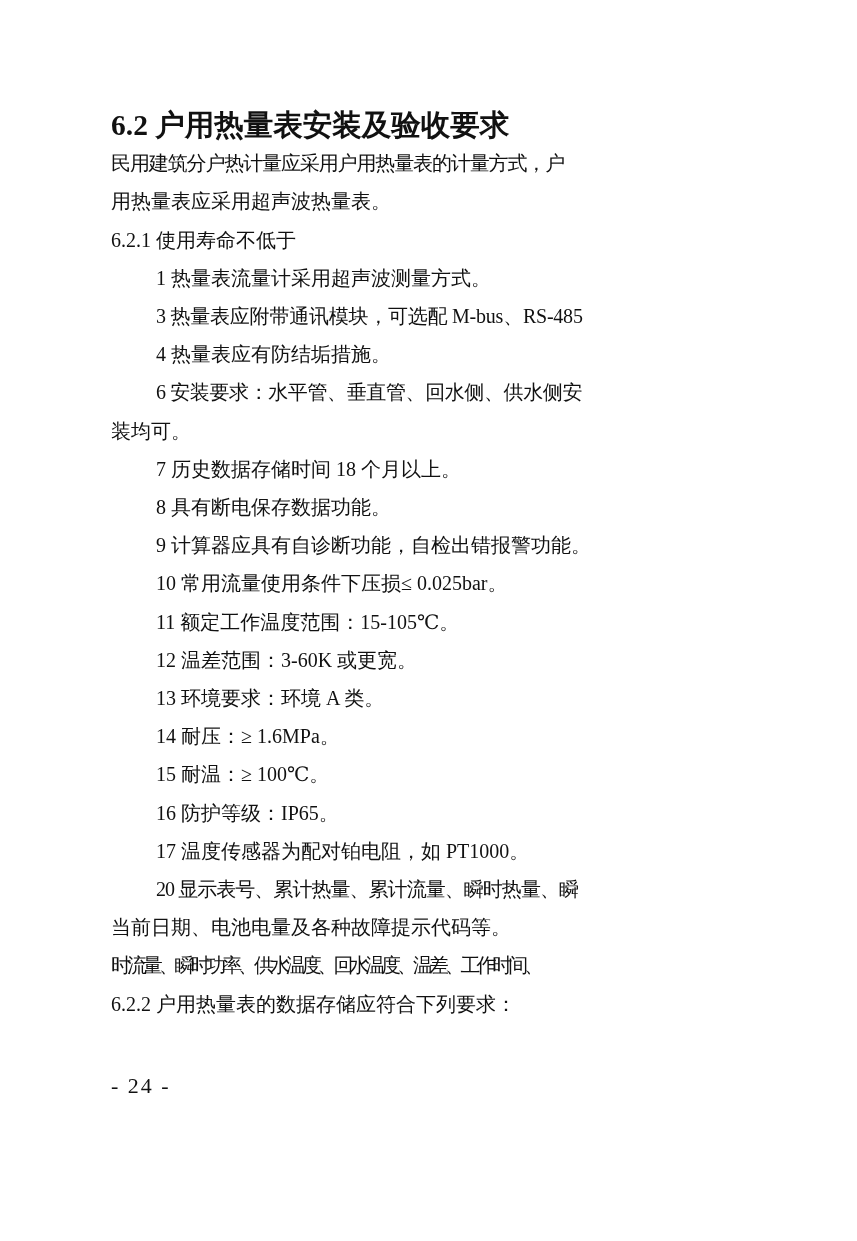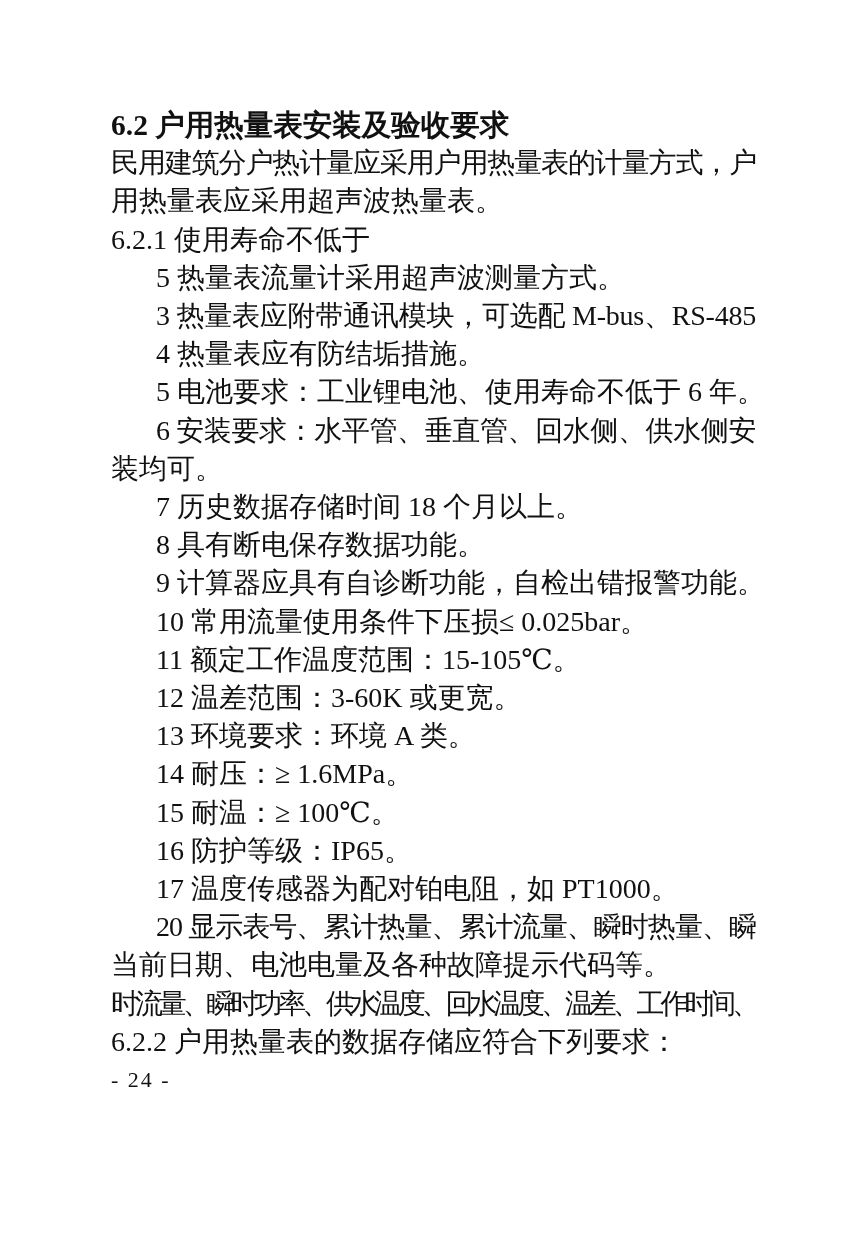--- a/index.html
+++ b/index.html
@@ -17,49 +17,49 @@
     overflow: hidden;
   }
   .content {
     position: absolute;
     left: 111px;
     top: 106px;
     width: 645px;
   }
   .line {
     line-height: 38.2px;
-    font-size: 28px;
+    font-size: 20px;
     white-space: nowrap;
   }
   .line span { display: inline-block; }
   .heading {
     font-weight: bold;
     font-size: 29.5px;
   }
   .indent {
     padding-left: 45px;
   }
   .page-number {
     font-size: 22px;
     letter-spacing: 2px;
+    margin-top: 44px;
   }
 </style>
 </head>
 <body>
 
 <div class="page">
   <div class="content">
     <div class="line heading"><span>6.2 户用热量表安装及验收要求</span></div>
     <div class="line fit"><span style="letter-spacing: -1.125px;">民用建筑分户热计量应采用户用热量表的计量方式，户</span></div>
     <div class="line"><span>用热量表应采用超声波热量表。</span></div>
     <div class="line"><span>6.2.1 使用寿命不低于</span></div>
-    <div class="line indent"><span>5 热量表流量计采用超声波测量方式。</span></div>
+    <div class="line indent"><span>1 热量表流量计采用超声波测量方式。</span></div>
     <div class="line indent fit"><span style="letter-spacing: -0.231142px;">3 热量表应附带通讯模块，可选配 M-bus、RS-485</span></div>
     <div class="line indent"><span>4 热量表应有防结垢措施。</span></div>
-    <div class="line indent"><span>5 电池要求：工业锂电池、使用寿命不低于 6 年。</span></div>
     <div class="line indent fit"><span style="letter-spacing: -0.391304px; font-family: Liberation Serif, serif;">6 安装要求：水平管、垂直管、回水侧、供水侧安</span></div>
     <div class="line"><span>装均可。</span></div>
     <div class="line indent"><span>7 历史数据存储时间 18 个月以上。</span></div>
     <div class="line indent"><span>8 具有断电保存数据功能。</span></div>
     <div class="line indent"><span>9 计算器应具有自诊断功能，自检出错报警功能。</span></div>
     <div class="line indent"><span>10 常用流量使用条件下压损≤ 0.025bar。</span></div>
     <div class="line indent"><span>11 额定工作温度范围：15-105℃。</span></div>
     <div class="line indent"><span>12 温差范围：3-60K 或更宽。</span></div>
     <div class="line indent"><span>13 环境要求：环境 A 类。</span></div>
     <div class="line indent"><span>14 耐压：≥ 1.6MPa。</span></div>

